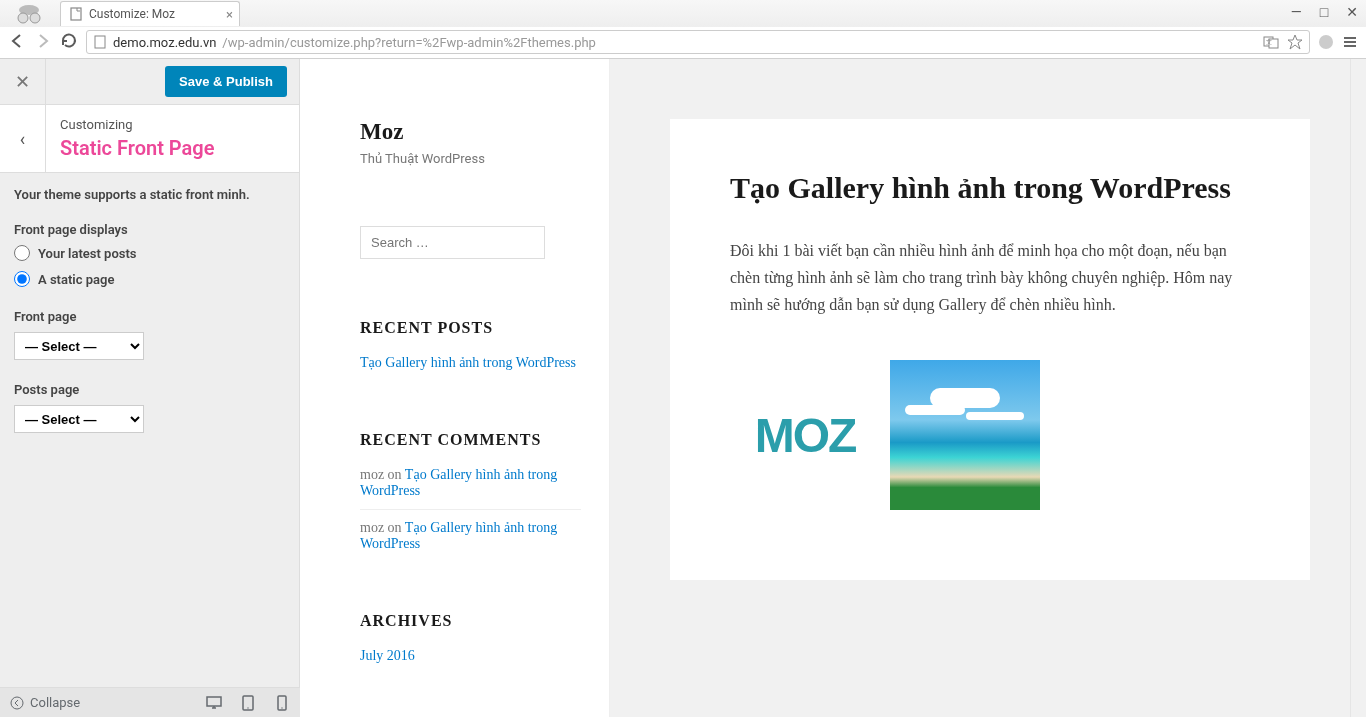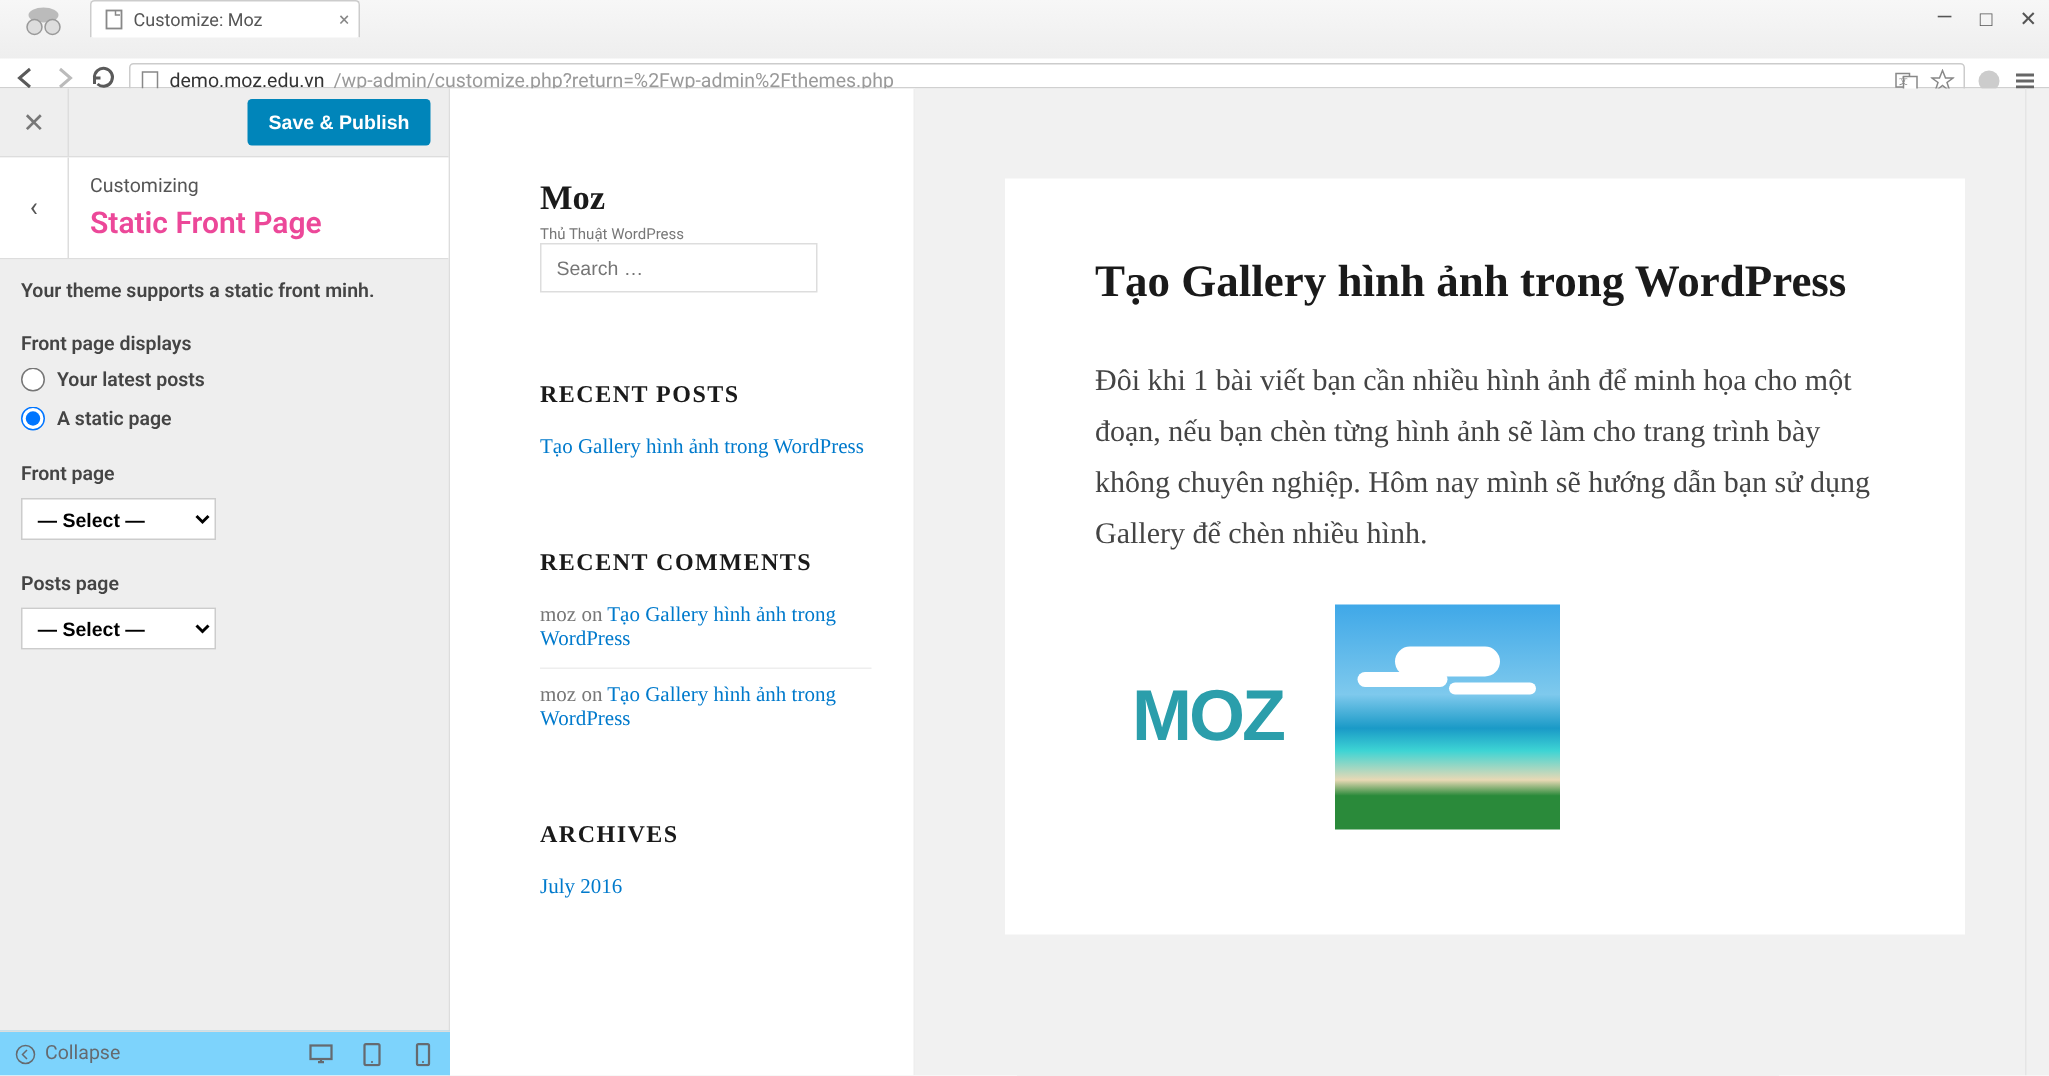--- a/index.html
+++ b/index.html
@@ -1,20 +1,20 @@
 <!DOCTYPE html>
 <html><head>
 <meta charset="utf-8">
 <style>
 * { margin: 0; padding: 0; box-sizing: border-box; }
 body { font-family: -apple-system, BlinkMacSystemFont, "Segoe UI", Roboto, sans-serif; font-size: 13px; color: #333; background: #fff; overflow: hidden; }
 
 
 .browser-chrome { height: 59px; background: #fff; border-bottom: 1px solid #d0d0d0; }
-.tab-strip { height: 39px; display: flex; align-items: flex-start; background: linear-gradient(#f7f7f7, #eee); padding-left: 60px; position: relative; }
+.tab-strip { height: 27px; display: flex; align-items: center; background: linear-gradient(#f7f7f7, #eee); padding-left: 60px; position: relative; }
 .incognito-icon { position: absolute; left: 10px; top: 2px; width: 38px; height: 24px; }
 .tab { background: #fff; border: 1px solid #ccc; border-bottom: none; padding: 5px 30px 5px 8px; font-size: 12px; color: #555; border-radius: 3px 3px 0 0; width: 180px; position: relative; display: flex; align-items: center; gap: 6px; }
 .tab-close { position: absolute; right: 6px; color: #888; font-size: 13px; }
 .win-controls { position: absolute; right: 8px; top: 4px; display: flex; gap: 18px; font-size: 14px; color: #555; }
 .win-controls span { cursor: pointer; }
 .nav-bar { height: 30px; display: flex; align-items: center; padding: 0 8px; gap: 8px; }
 .nav-bar svg { color: #5a5a5a; }
 .nav-bar .disabled svg { color: #bbb; }
 .addr-bar { flex: 1; height: 24px; border: 1px solid #ccc; border-radius: 3px; display: flex; align-items: center; padding: 0 6px; font-size: 13px; gap: 6px; }
 .addr-bar .host { color: #333; }
@@ -34,43 +34,43 @@
 .panel-title { font-size: 20px; font-weight: 600; color: #ec4899; }
 .panel-body { padding: 14px; background: #eee; flex: 1; overflow-y: auto; }
 .panel-desc { font-weight: 600; color: #444; margin-bottom: 20px; font-size: 13px; }
 .field-label { font-weight: 600; color: #444; margin-bottom: 8px; font-size: 13px; }
 .radio-row { display: flex; align-items: center; gap: 8px; margin-bottom: 10px; font-size: 13px; color: #444; font-weight: 600; }
 .radio-row input { width: 16px; height: 16px; }
 .field-group { margin-bottom: 22px; }
 .select-box { width: 130px; height: 28px; border: 1px solid #ccc; background: #fff; padding: 0 6px; font-size: 13px; font-weight: 600; }
 
 
-.panel-footer { height: 30px; border-top: 1px solid #ddd; background: #7dd3fc; display: flex; align-items: center; justify-content: space-between; padding: 0 10px; position: absolute; bottom: 0; left: 0; width: 300px; }
+.panel-footer { height: 30px; border-top: 1px solid #ddd; background: #e5e5e5; display: flex; align-items: center; justify-content: space-between; padding: 0 10px; position: absolute; bottom: 0; left: 0; width: 300px; }
 .collapse-link { display: flex; align-items: center; gap: 6px; color: #656a6f; font-size: 13px; cursor: pointer; }
 .device-icons { display: flex; gap: 18px; color: #656a6f; }
 .device-icons svg { cursor: pointer; }
 
 
 .preview { flex: 1; background: #f1f1f1; overflow-y: auto; display: flex; }
 .preview-sidebar { width: 310px; background: #fff; padding: 60px 28px 20px 60px; border-right: 1px solid #eee; }
 .site-title { font-size: 23px; font-weight: 700; color: #1a1a1a; font-family: Georgia, serif; margin-bottom: 6px; }
-.site-tagline { font-size: 10px; color: #777; }
+.site-tagline { font-size: 13px; color: #777; margin-bottom: 60px; }
 .search-input { width: 185px; padding: 8px 10px; border: 1px solid #ddd; font-size: 13px; margin-bottom: 60px; }
 .widget { margin-bottom: 50px; }
 .widget-title { font-size: 16px; font-weight: 700; color: #1a1a1a; letter-spacing: 1px; margin-bottom: 18px; font-family: Georgia, serif; }
 .widget-list { list-style: none; }
 .widget-list li { font-size: 14px; color: #007acc; margin-bottom: 10px; border-bottom: 1px solid #eee; padding-bottom: 10px; font-family: Georgia, serif; }
 .widget-list li:last-child { border-bottom: none; }
 .widget-list .author { color: #777; }
 .widget-list a { color: #007acc; text-decoration: none; }
 
 .preview-main { flex: 1; padding: 60px 40px 0 60px; }
 .post-card { background: #fff; padding: 50px 60px 30px; }
 .post-title { font-size: 30px; font-weight: 700; color: #1a1a1a; font-family: Georgia, serif; margin-bottom: 30px; line-height: 1.25; }
-.post-body { font-size: 20px; color: #444; line-height: 1.7; font-family: Georgia, serif; margin-bottom: 30px; }
+.post-body { font-size: 16px; color: #444; line-height: 1.7; font-family: Georgia, serif; margin-bottom: 42px; }
 .gallery { display: flex; gap: 10px; margin-bottom: 40px; }
 .gallery-img { width: 150px; height: 150px; }
 .moz-logo { background: #fff; display: flex; align-items: center; justify-content: center; }
 .moz-logo-text { font-size: 48px; font-weight: 700; color: #2b9eab; font-family: Arial, sans-serif; letter-spacing: -2px; }
 .beach-img { background: linear-gradient(to bottom, #3fa8e8 0%, #7ec9ed 40%, #1a9ac7 55%, #3dd4d4 65%, #e8d9b5 78%, #2a8a3a 85%); position: relative; overflow: hidden; }
 .beach-img::before { content: ""; position: absolute; top: 28px; left: 40px; width: 70px; height: 20px; background: #fff; border-radius: 20px; box-shadow: -30px 12px 0 -5px #fff, 30px 18px 0 -6px #fff; }
 .post-meta { display: flex; align-items: center; gap: 18px; font-size: 13px; color: #777; border-top: 1px solid #eee; padding-top: 18px; font-family: Georgia, serif; }
 .post-meta span { display: flex; align-items: center; gap: 5px; cursor: pointer; }
 
 

